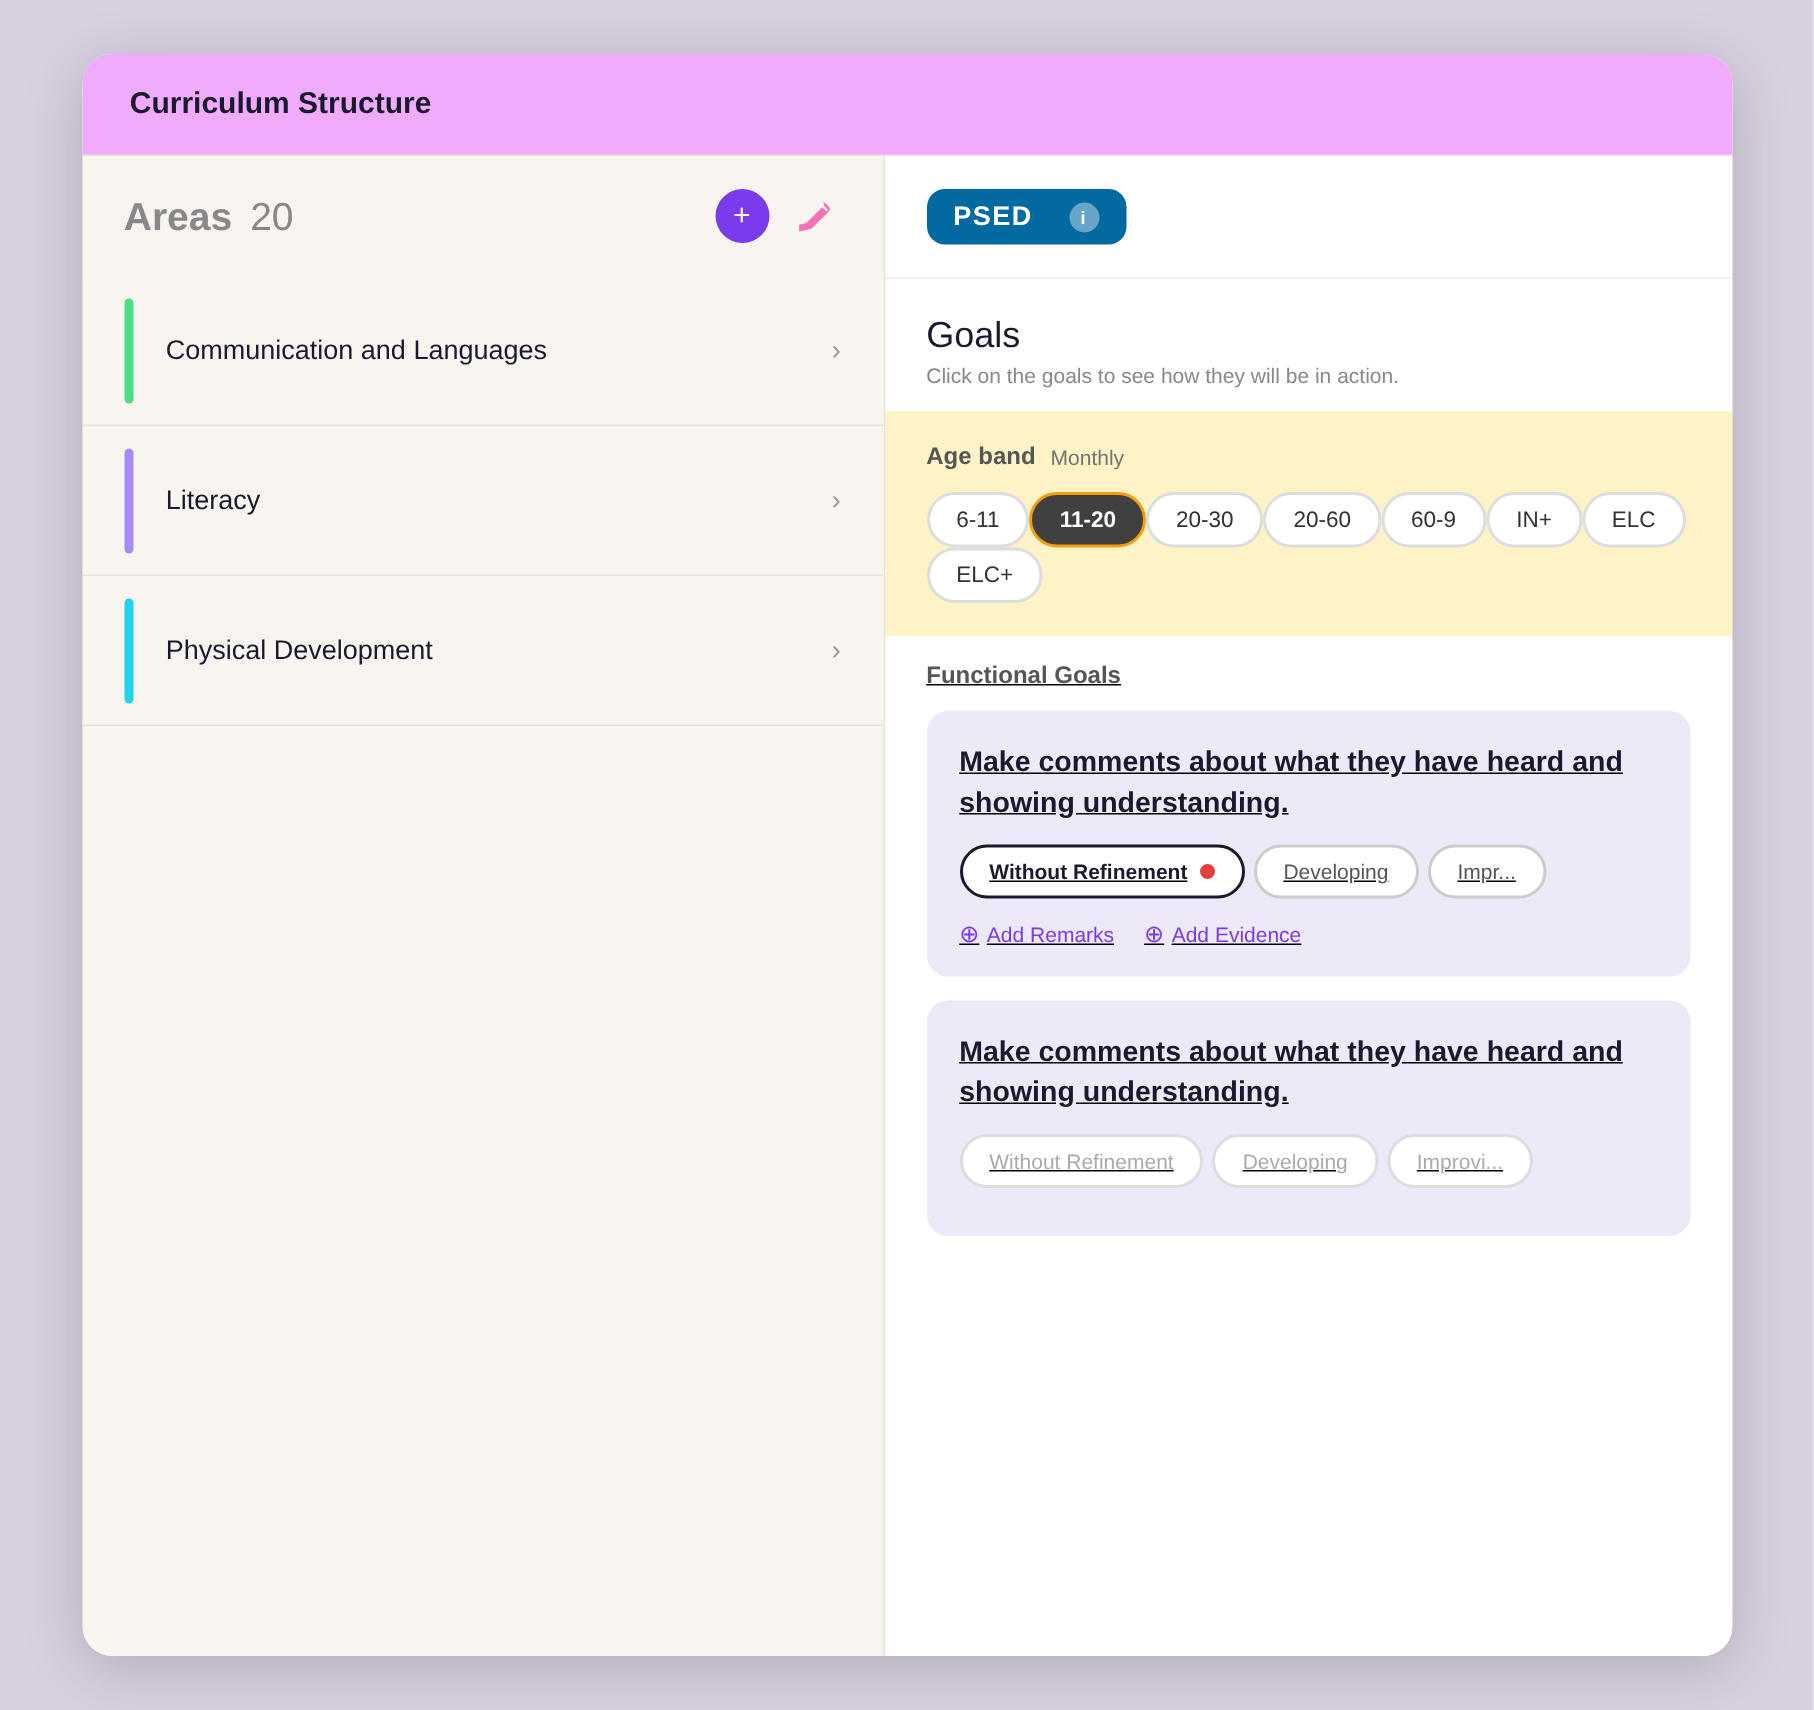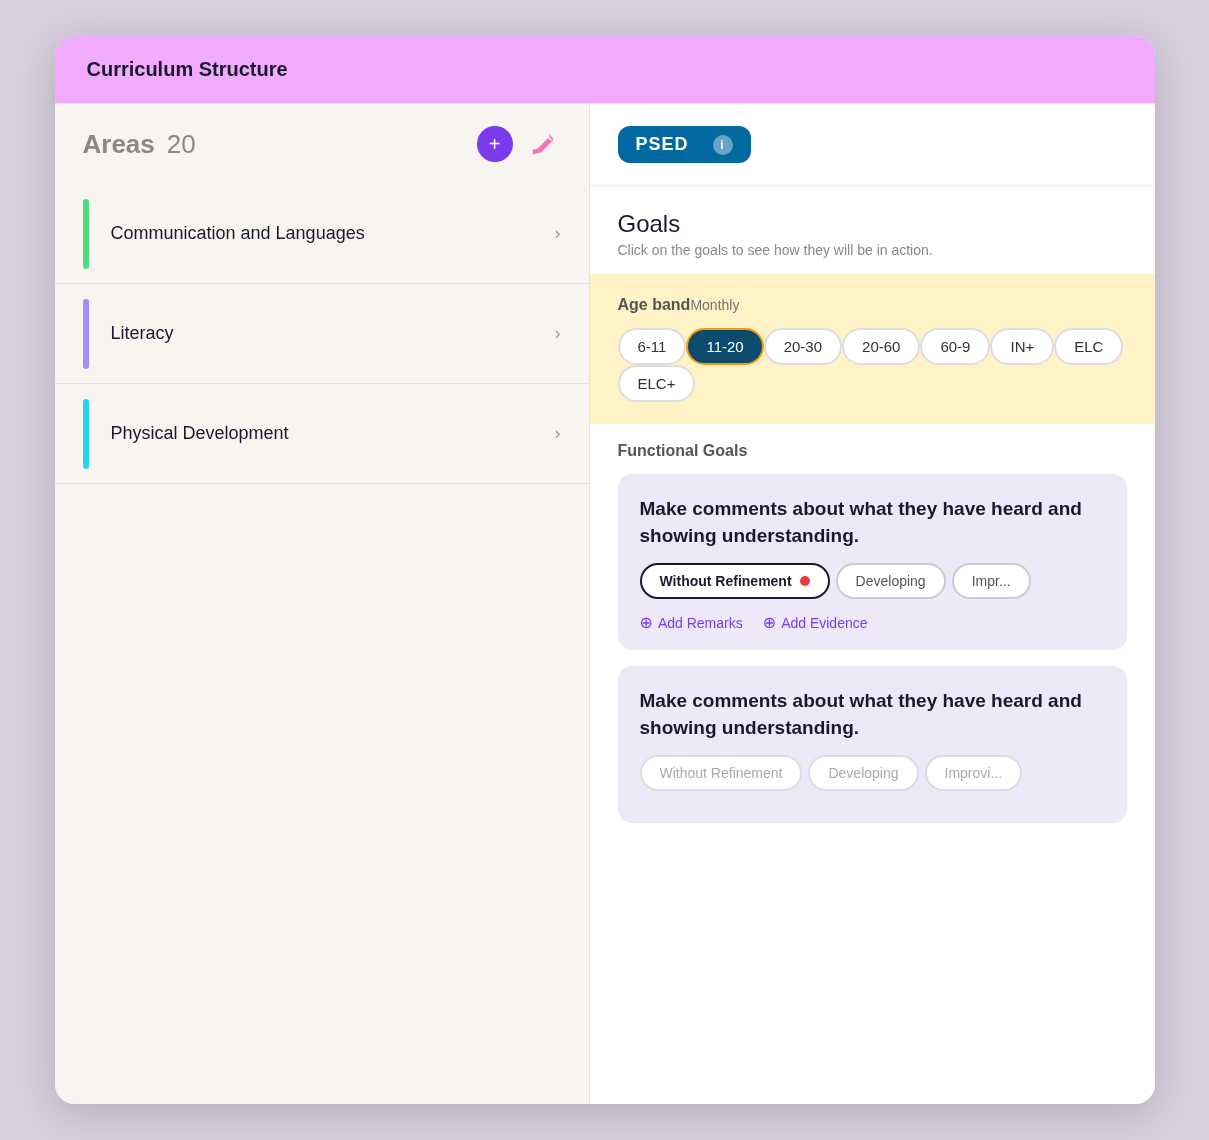--- a/index.html
+++ b/index.html
@@ -164,20 +164,21 @@
       color: #888;
       margin-top: 4px;
     }
     .age-band-section {
       background: #fef3c7;
       padding: 22px 28px;
     }
     .age-band-header {
       display: flex;
       align-items: center;
+      gap: 10px;
       margin-bottom: 14px;
     }
     .age-band-label {
       font-size: 16px;
       font-weight: 600;
       color: #555;
     }
     .age-band-freq {
       font-size: 14px;
       color: #737373;
@@ -190,27 +191,28 @@
       padding: 8px 18px;
       border-radius: 999px;
       border: 2px solid #ddd;
       background: white;
       font-size: 15px;
       font-weight: 500;
       color: #333;
       cursor: pointer;
     }
     .chip.active {
-      background: #0c4a6e;
+      background: #404040;
       border-color: #f59e0b;
       color: white;
-      font-weight: 400;
+      font-weight: 700;
     }
     .functional-goals-section {
       padding: 18px 28px 0;
+      text-decoration: underline;
     }
     .functional-goals-title {
       font-size: 16px;
       font-weight: 600;
       color: #555;
       margin-bottom: 14px;
     }
     .goal-card {
       background: #ede9f8;
       border-radius: 14px;

